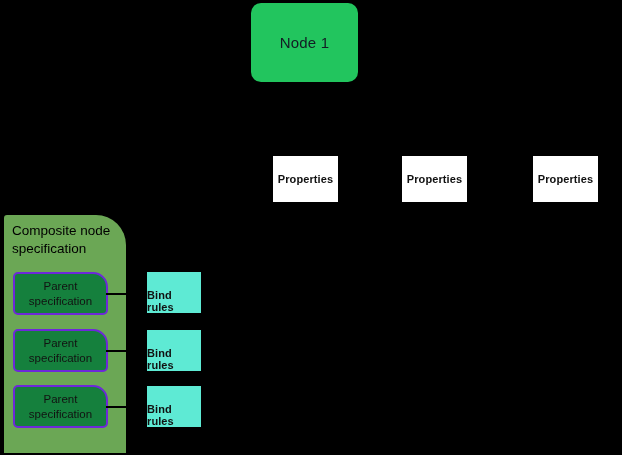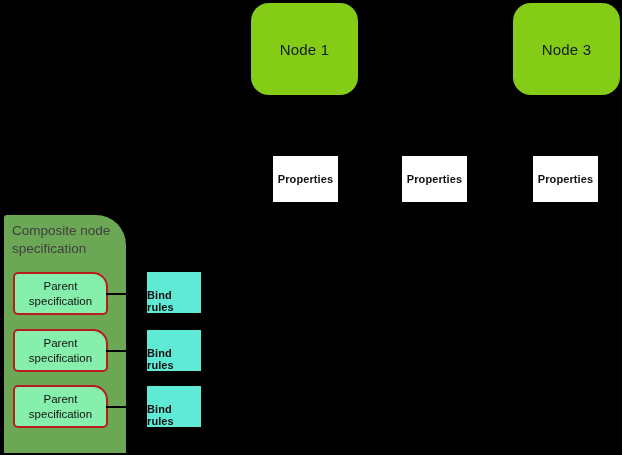--- a/index.html
+++ b/index.html
@@ -5,22 +5,22 @@
   html,body{margin:0;padding:0;background:#000;}
   #stage{
     position:relative;
     width:622px;height:455px;
     background:#000000;
     overflow:hidden;
     font-family:"Liberation Sans","DejaVu Sans",sans-serif;
   }
   
   .node{
-    position:absolute;top:3px;width:107px;height:92px;
-    background:#84cc16;border-radius:18px;
+    position:absolute;top:3px;width:107px;height:79px;
+    background:#22c55e;border-radius:10px;
     display:flex;align-items:center;justify-content:center;
     color:#131c24;font-size:15px;letter-spacing:.2px;
   }
   .node.n1{left:251px}.node.n2{left:382px}.node.n3{left:513px}
   
   .props{
     position:absolute;top:156px;width:65px;height:46px;
     background:#ffffff;
     display:flex;align-items:center;justify-content:center;
     color:#111111;font-size:11px;font-weight:700;letter-spacing:.1px;
@@ -28,26 +28,26 @@
   .props.p1{left:273px}.props.p2{left:402px}.props.p3{left:533px}
   
   .composite{
     position:absolute;left:4px;top:215px;width:122px;height:238px;
     background:#6ba755;
     border-radius:3px 30px 0 0;
     box-sizing:border-box;
   }
   .composite-title{
     position:absolute;left:8px;top:7px;width:104px;
-    color:#404040;font-size:13.5px;line-height:1.3;
+    color:#000000;font-size:13.5px;line-height:1.3;
   }
   
   .parent{
     position:absolute;left:13px;width:95px;height:43px;
-    background:#86efac;border:2px solid #b91c1c;
+    background:#15803d;border:2px solid #6d28d9;
     border-radius:5px 15px 5px 5px;
     box-sizing:border-box;
     display:flex;align-items:center;justify-content:center;text-align:center;
     color:#121212;font-size:11.5px;line-height:1.25;
   }
   .parent.r1{top:272px}.parent.r2{top:329px}.parent.r3{top:385px}
   
   .connector{
     position:absolute;left:106px;width:21px;height:2px;background:#000000;
   }
@@ -61,23 +61,20 @@
   }
   .bind.b1{top:272px}.bind.b2{top:330px}.bind.b3{top:386px}
 </style>
 </head>
 <body>
 
 <div id="stage">
 
   <div class="node n1">
     <span>Node 1</span>
-  </div>
-  <div class="node n3">
-    <span>Node 3</span>
   </div>
 
   <div class="props p1">
     <span>Properties</span>
   </div>
   <div class="props p2">
     <span>Properties</span>
   </div>
   <div class="props p3">
     <span>Properties</span>

